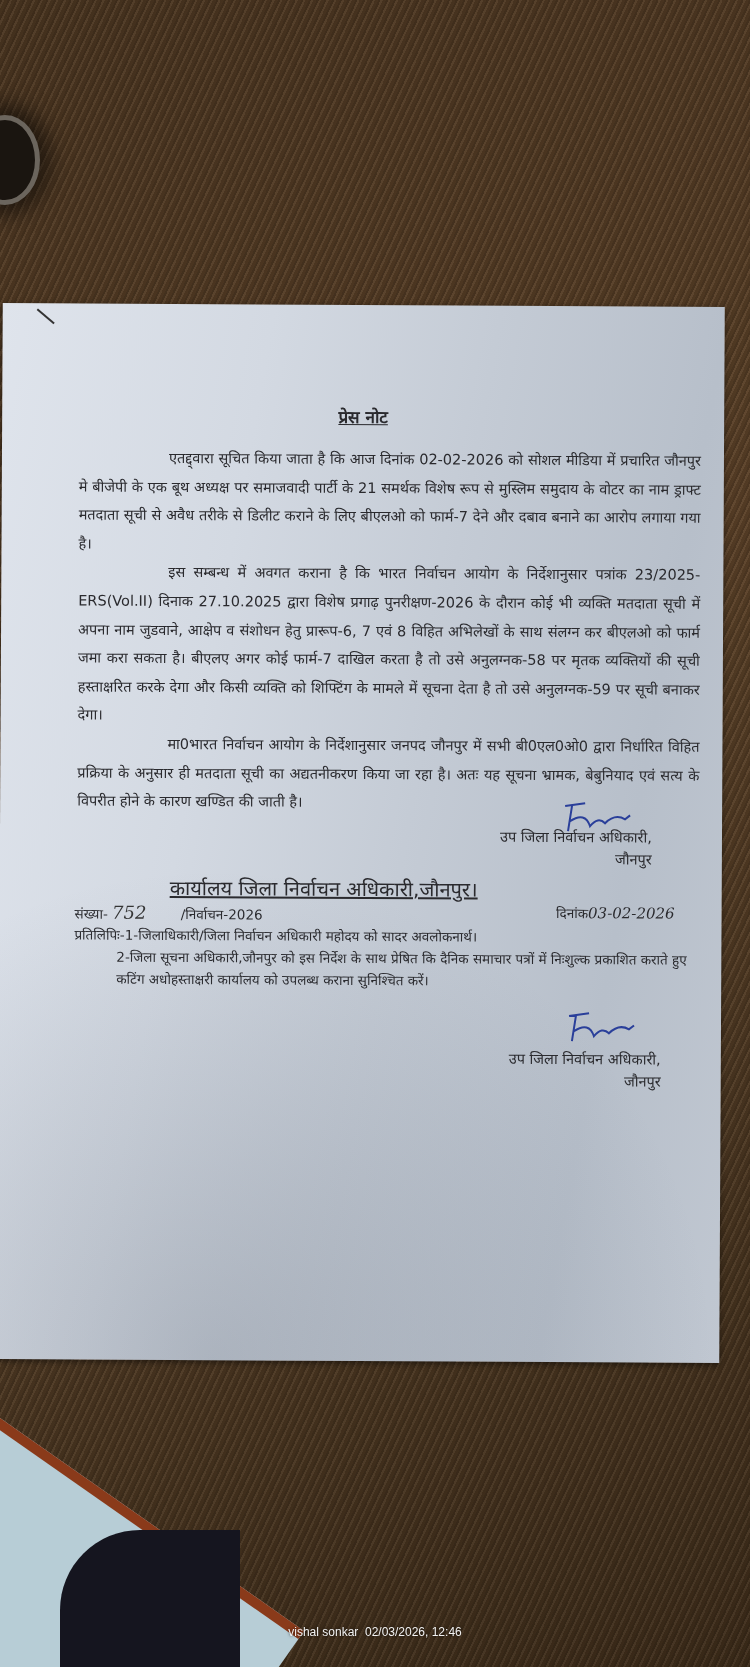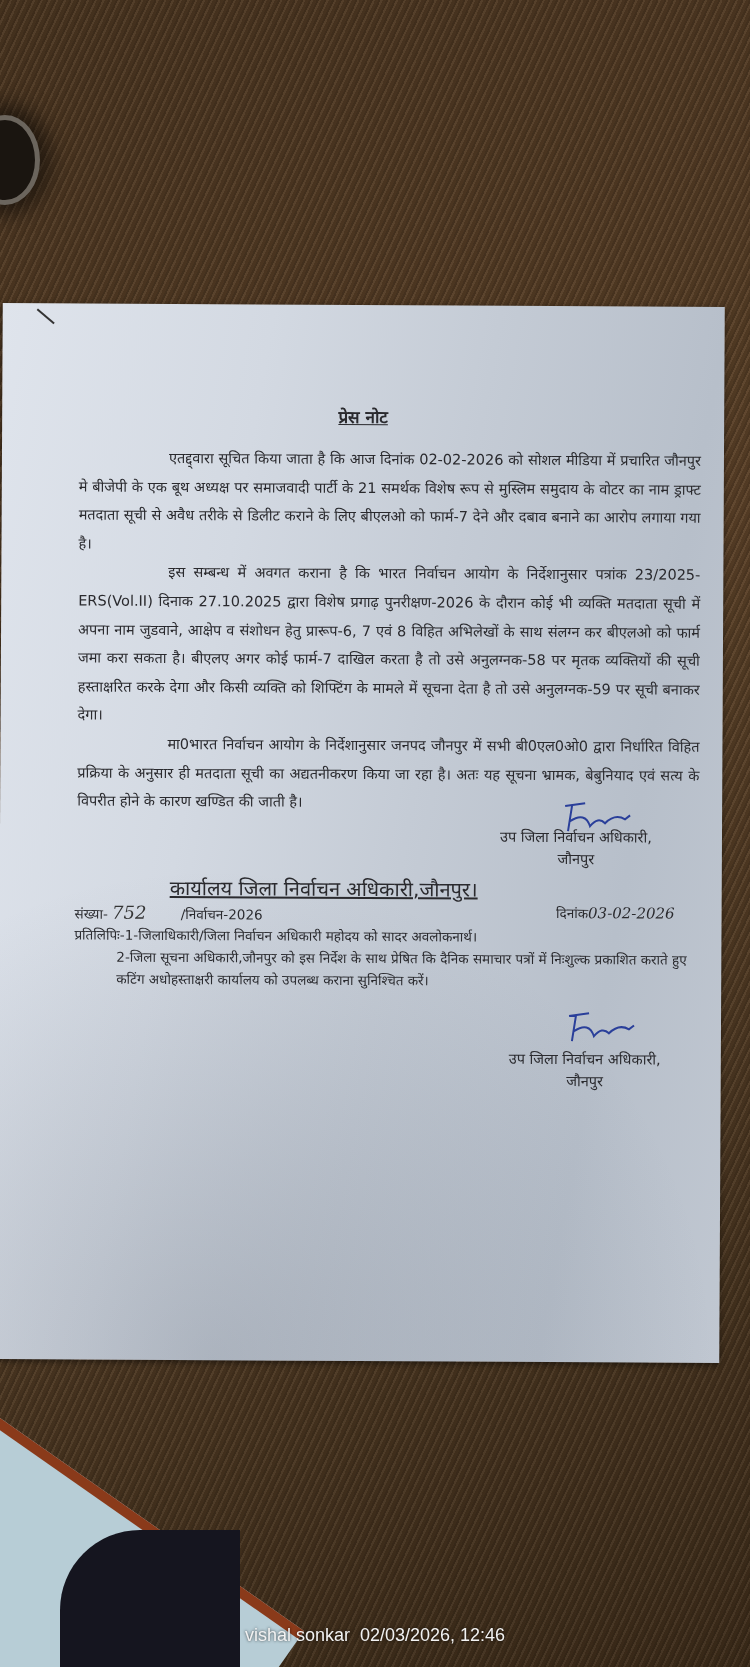--- a/index.html
+++ b/index.html
@@ -31,41 +31,41 @@
     .title {
       position:absolute; left:0; right:0; top:100px; text-align:center;
       font-size:17px; font-weight:bold; text-decoration:underline;
     }
     .body-text {
       position:absolute; left:77px; width:622px; font-size:14.5px; line-height:28.6px;
       text-align:justify; font-family:"DejaVu Sans", sans-serif;
     }
     .body-text p { margin:0; text-indent:90px; }
     .p1 { top:140px; }
-    .sig { position:absolute; text-align:center; font-size:14.5px; line-height:22px; }
+    .sig { position:absolute; text-align:right; font-size:14.5px; line-height:22px; }
     .sig1 { left:500px; top:520px; }
     .sig2 { left:510px; top:742px; }
     .signature-scribble { position:absolute; width:80px; height:40px; }
     .office-heading {
       position:absolute; left:170px; top:570px; font-size:20px; text-decoration:underline;
     }
     .ref-line { position:absolute; left:75px; top:598px; font-size:13.5px; width:630px; }
     .ref-num { font-family:"DejaVu Serif", serif; font-style:italic; font-size:18px; color:#333; }
     .date-hw { font-style:italic; font-family:"DejaVu Serif", serif; font-size:15px; }
     .copy-block { position:absolute; left:75px; top:620px; width:630px; font-size:13.5px; line-height:22px; }
     .copy-block .sub { padding-left:42px; }
     .drawer {
       position:absolute; left:-40px; top:1390px; width:420px; height:400px;
       background:#b7cdd6; transform:rotate(35deg); transform-origin:top left;
       border-top:10px solid #8a3a1a;
     }
     .dark-shape { position:absolute; left:60px; top:1530px; width:180px; height:200px; background:#15151f; border-radius:80px 0 0 0; }
     .watermark {
       position:absolute; left:0; right:0; top:1625px; text-align:center;
-      color:#f2f2f2; font-size:18px; text-shadow:0 0 3px rgba(0,0,0,0.7);
+      color:#f2f2f2; font-size:12px; text-shadow:0 0 3px rgba(0,0,0,0.7);
       font-family:"Liberation Sans", sans-serif;
     }
   </style>
 </head>
 <body>
 
 <div class="device-lens"></div>
 
 <div class="paper">
   <div class="mark"></div>

